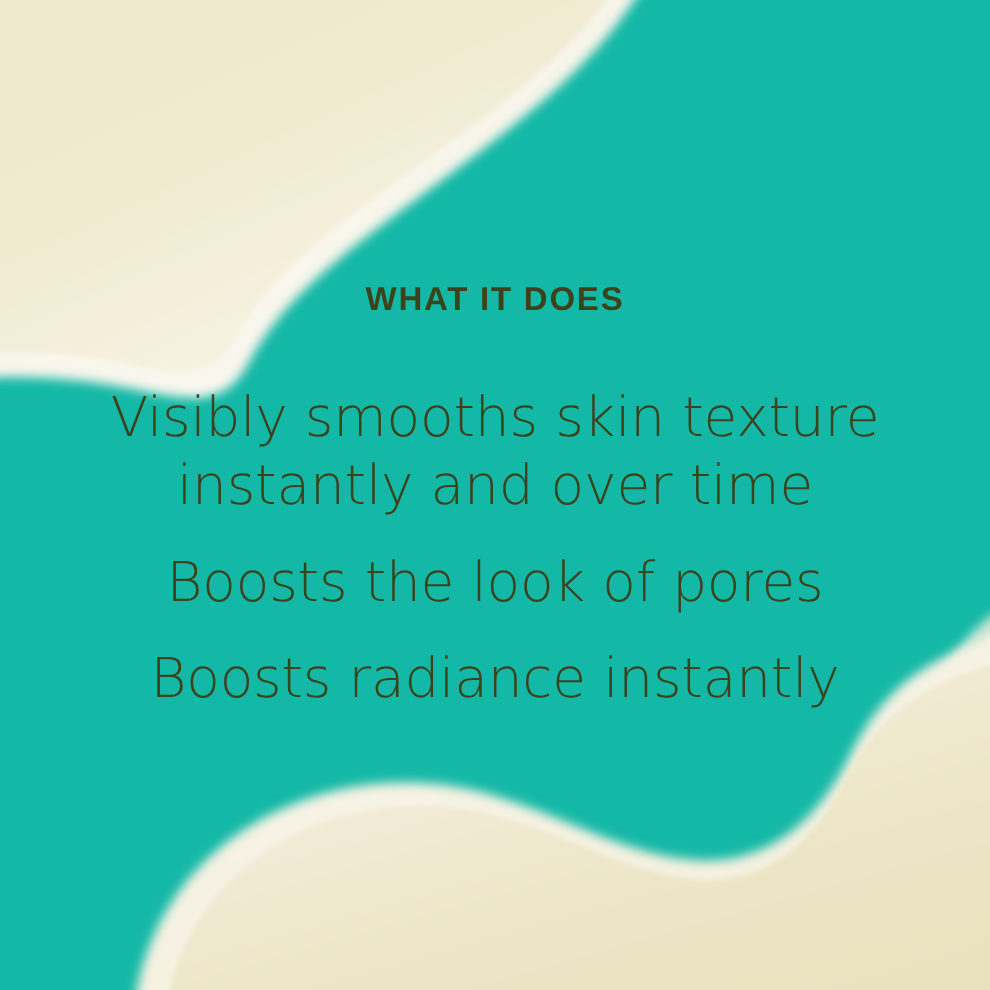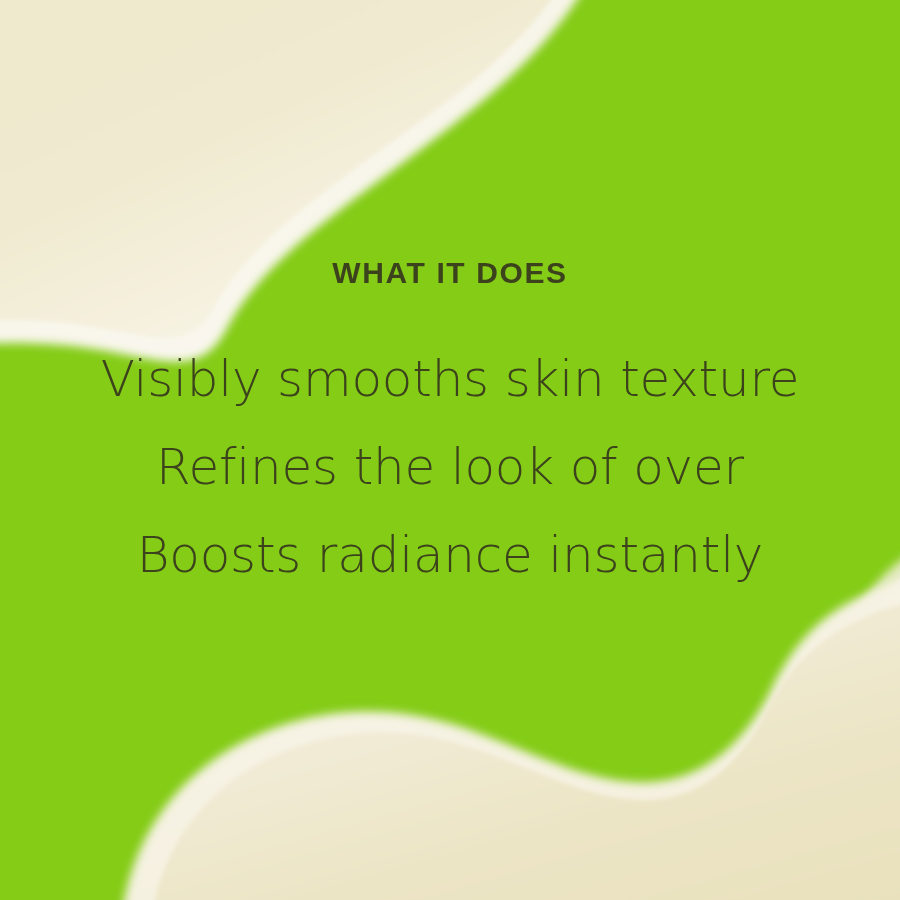--- a/index.html
+++ b/index.html
@@ -12,21 +12,21 @@
     height: 900px;
     overflow: hidden;
     font-family: "Liberation Sans", sans-serif;
     background: #fdfdfb;
   }
 
   #card {
     position: relative;
     width: 900px;
     height: 900px;
-    background: #84cc16;
+    background: #14b8a6;
     overflow: hidden;
   }
 
   
   #blob-layer {
     position: absolute;
     inset: 0;
     width: 900px;
     height: 900px;
     pointer-events: none;
@@ -161,23 +161,24 @@
              L 940,940 Z"></path>
   </svg>
 
   <div id="content">
 
     <div id="eyebrow-heading">WHAT IT DOES</div>
 
     <ul id="benefit-list">
       <li class="benefit-item">
         <span class="benefit-line">Visibly smooths skin texture</span>
+        <span class="benefit-line">instantly and over time</span>
       </li>
       <li class="benefit-item">
-        <span class="benefit-line">Refines the look of over</span>
+        <span class="benefit-line">Boosts the look of pores</span>
       </li>
       <li class="benefit-item">
         <span class="benefit-line">Boosts radiance instantly</span>
       </li>
     </ul>
 
   </div>
 </div>
 
 </body></html>

